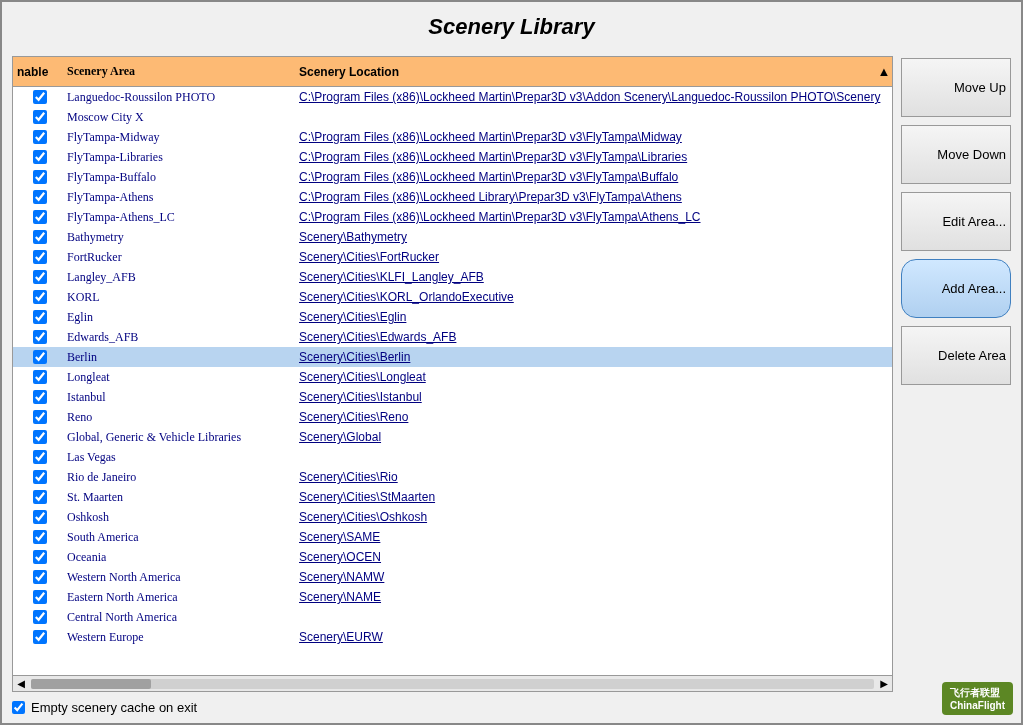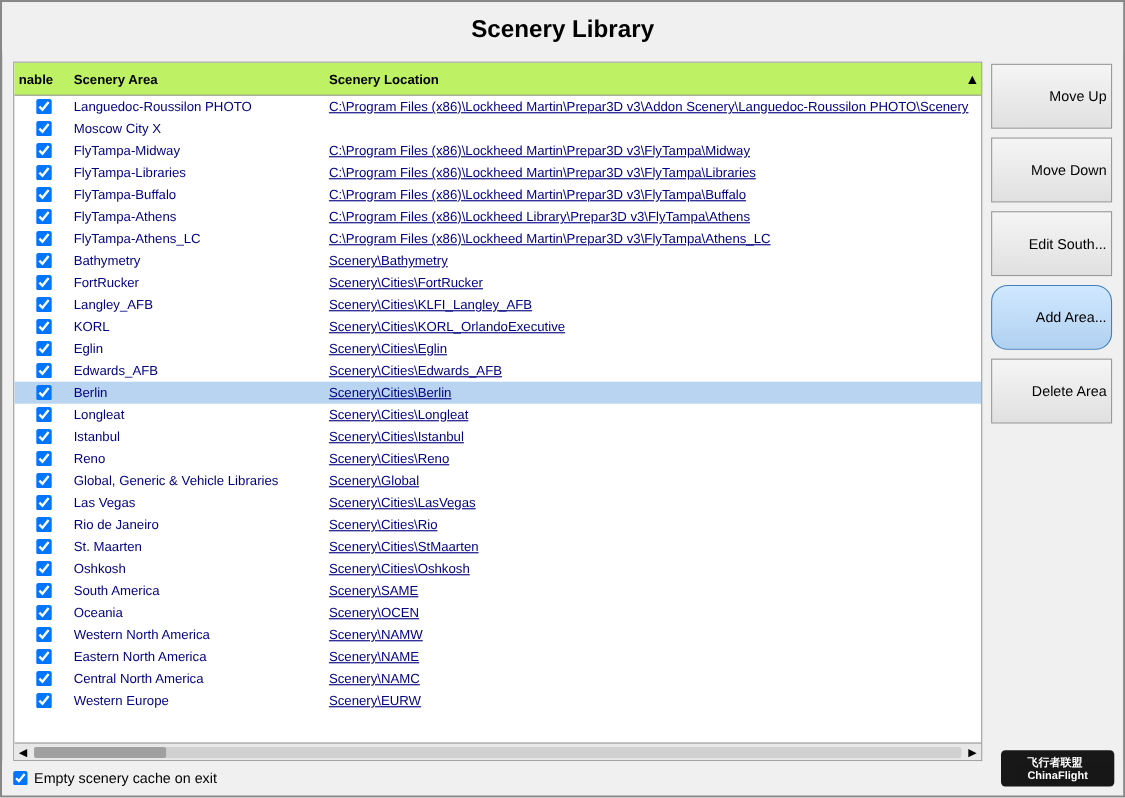--- a/index.html
+++ b/index.html
@@ -20,56 +20,58 @@
       display: flex;
       flex-direction: column;
     }
     .title-bar {
       background: #f0f0f0;
       text-align: center;
       padding: 12px 0 8px 0;
       font-size: 22px;
       font-weight: bold;
       color: #000;
+      font-style: italic;
     }
     .content-area {
       display: flex;
       flex: 1;
       padding: 8px 10px 0 10px;
       gap: 8px;
       min-height: 0;
     }
     .table-container {
       flex: 1;
       border: 1px solid #999;
       background: #fff;
       overflow: hidden;
       display: flex;
       flex-direction: column;
     }
     .table-header {
       display: flex;
-      background: #bef264;
+      background: #fdba74;
       border-bottom: 1px solid #999;
       padding: 4px 0;
       font-weight: bold;
       min-height: 30px;
       align-items: center;
     }
     .col-enable {
       width: 50px;
       min-width: 50px;
       padding-left: 4px;
       font-size: 12px;
     }
     .col-area {
       width: 220px;
       min-width: 220px;
       padding-left: 4px;
       font-size: 12px;
+      font-family: Liberation Serif, serif;
     }
     .col-location {
       flex: 1;
       padding-left: 4px;
       font-size: 12px;
       margin-left: 12px;
     }
     .table-scroll {
       overflow-y: auto;
       overflow-x: auto;
@@ -160,24 +162,24 @@
       width: 120px;
       height: 100%;
       background: #a0a0a0;
       border-radius: 2px;
     }
     
     .logo-watermark {
       position: absolute;
       bottom: 10px;
       right: 10px;
-      background: #000000;
+      background: #4d7c0f;
       color: white;
       font-size: 10px;
-      padding: 4px 24px;
+      padding: 4px 8px;
       border-radius: 4px;
       font-weight: bold;
       opacity: 0.9;
     }
   </style>
 </head>
 <body>
 
 <div class="window">
   <div class="title-bar">
@@ -318,21 +320,20 @@
               <input type="checkbox" checked="" style="">
             </div>
             <div class="col-area">Global, Generic &amp; Vehicle Libraries</div>
             <div class="col-location">Scenery\Global</div>
           </div>
           <div class="table-row">
             <div class="col-enable">
               <input type="checkbox" checked="" style="">
             </div>
             <div class="col-area">Las Vegas</div>
-            <div class="col-location">Scenery\Cities\LasVegas</div>
           </div>
           <div class="table-row">
             <div class="col-enable">
               <input type="checkbox" checked="" style="">
             </div>
             <div class="col-area">Rio de Janeiro</div>
             <div class="col-location">Scenery\Cities\Rio</div>
           </div>
           <div class="table-row">
             <div class="col-enable">
@@ -374,21 +375,20 @@
               <input type="checkbox" checked="" style="">
             </div>
             <div class="col-area">Eastern North America</div>
             <div class="col-location">Scenery\NAME</div>
           </div>
           <div class="table-row">
             <div class="col-enable">
               <input type="checkbox" checked="" style="">
             </div>
             <div class="col-area">Central North America</div>
-            <div class="col-location">Scenery\NAMC</div>
           </div>
           <div class="table-row">
             <div class="col-enable">
               <input type="checkbox" checked="" style="">
             </div>
             <div class="col-area">Western Europe</div>
             <div class="col-location">Scenery\EURW</div>
           </div>
         </div>
       <div class="scrollbar-h">
@@ -396,21 +396,21 @@
         <div class="scrollbar-track">
           <div class="scrollbar-thumb"></div>
         </div>
         <div style="width:16px;text-align:center;font-size:10px;cursor:pointer;">▶</div>
       </div>
     </div>
 
     <div class="buttons-panel">
       <button class="btn">Move Up</button>
       <button class="btn">Move Down</button>
-      <button class="btn">Edit South...</button>
+      <button class="btn">Edit Area...</button>
       <button class="btn active">Add Area...</button>
       <button class="btn">Delete Area</button>
     </div>
   </div>
 
   <div class="footer">
     <label>
       <input type="checkbox" checked="" style="">
       <span>Empty scenery cache on exit</span>
     </label>

